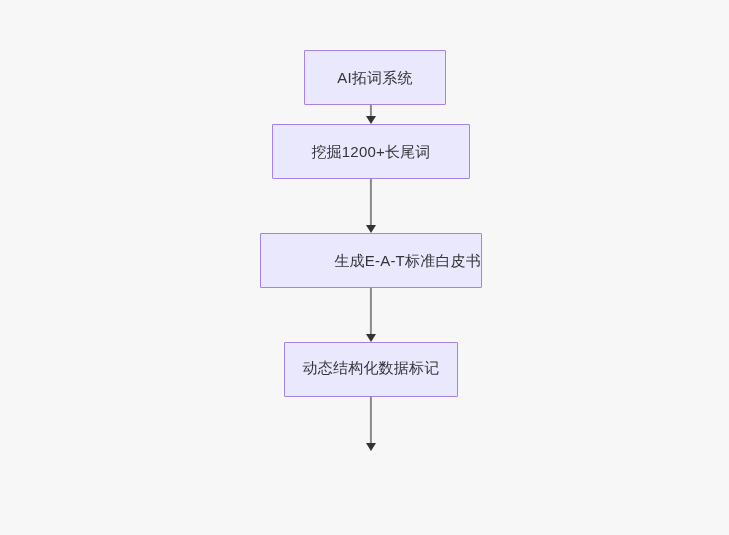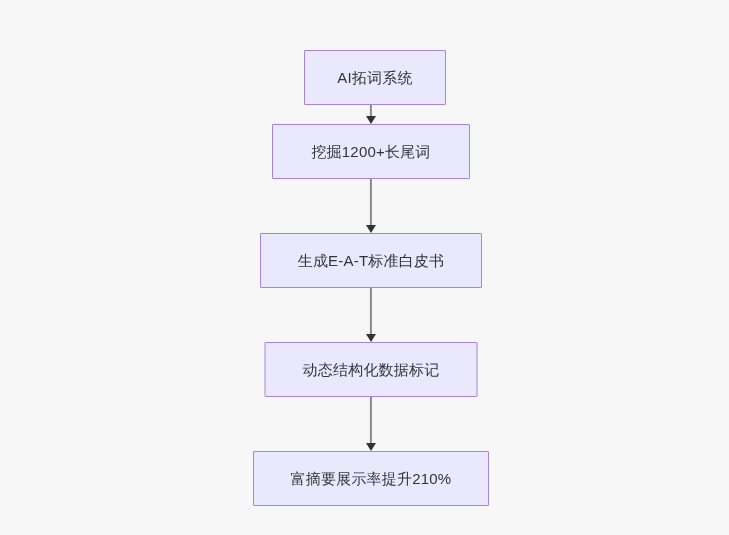--- a/index.html
+++ b/index.html
@@ -94,25 +94,22 @@
   </div>
 
   <div class="node" style="left:375px; top:14px; width:142px;margin-top:36px;">
     <span class="node-label">AI拓词系统</span>
   </div>
 
   <div class="node" style="left:371px; top:124px; width:198px;">
     <span class="node-label">挖掘1200+长尾词</span>
   </div>
 
-  <div class="node" style="left:371px; top:233px; width:222px;">
+  <div class="node" style="left:371px; top:233px; width:222px;justify-content:flex-end;">
     <span class="node-label">生成E-A-T标准白皮书</span>
   </div>
 
-  <div class="node" style="left:371px; top:342px; width:213px;">
+  <div class="node" style="left:371px; top:342px; width:174px;font-family:Liberation Mono, monospace;">
     <span class="node-label">动态结构化数据标记</span>
   </div>
 
-  <div class="node" style="left:371px; top:451px; width:236px;">
-    <span class="node-label">富摘要展示率提升210%</span>
-  </div>
 
 </div>
 
 </body></html>

